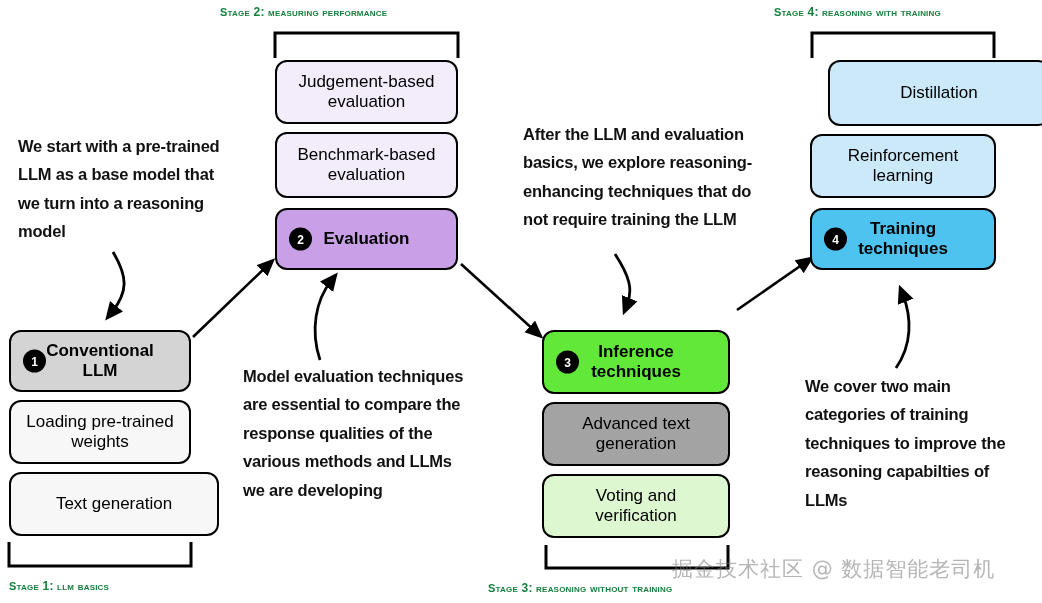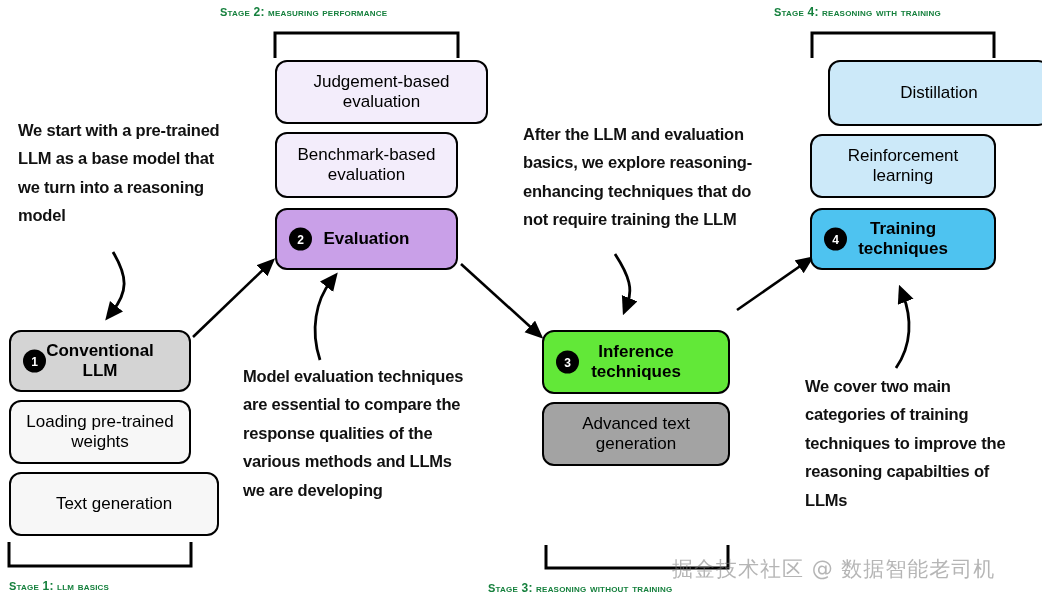--- a/index.html
+++ b/index.html
@@ -143,21 +143,21 @@
 LLM</span>
   </div>
   <div class="node secondary" style="left:9px; top:400px; width:182px; height:64px; background:#f7f7f7;">
     <span class="label">Loading pre-trained
 weights</span>
   </div>
   <div class="node secondary" style="left:9px; top:472px; width:210px; height:64px; background:#f7f7f7;">
     <span class="label">Text generation</span>
   </div>
 
-  <div class="node secondary" style="left:275px; top:60px; width:213px; height:64px; background:#f3edfb;">
+  <div class="node secondary" style="left:275px; top:60px; width:183px; height:64px; background:#f3edfb;">
     <span class="label">Judgement-based
 evaluation</span>
   </div>
   <div class="node secondary" style="left:275px; top:132px; width:183px; height:66px; background:#f3edfb;">
     <span class="label">Benchmark-based
 evaluation</span>
   </div>
   <div class="node primary" style="left:275px; top:208px; width:183px; height:62px; background:#c9a0e8;">
     <span class="badge">2</span>
     <span class="label">Evaluation</span>
@@ -165,35 +165,39 @@
 
   <div class="node primary" style="left:542px; top:330px; width:188px; height:64px; background:#62e838;">
     <span class="badge">3</span>
     <span class="label">Inference
 techniques</span>
   </div>
   <div class="node secondary" style="left:542px; top:402px; width:188px; height:64px; background:#a3a3a3;">
     <span class="label">Advanced text
 generation</span>
   </div>
+  <div class="node secondary" style="left:542px; top:474px; width:188px; height:64px; background:#ddf7d1;">
+    <span class="label">Voting and
+verification</span>
+  </div>
 
   <div class="node secondary" style="left:828px; top:60px; width:222px; height:66px; background:#cce9f9;">
     <span class="label">Distillation</span>
   </div>
   <div class="node secondary" style="left:810px; top:134px; width:186px; height:64px; background:#cce9f9;">
     <span class="label">Reinforcement
 learning</span>
   </div>
   <div class="node primary" style="left:810px; top:208px; width:186px; height:62px; background:#4ec3f0;">
     <span class="badge">4</span>
     <span class="label">Training
 techniques</span>
   </div>
 
-  <div class="annotation" style="left:18px; top:116px; width:240px;">We start with a pre-trained
+  <div class="annotation" style="left:18px; top:132px; width:240px;">We start with a pre-trained
 LLM as a base model that
 we turn into a reasoning
 model</div>
   <div class="annotation" style="left:243px; top:362px; width:265px;">Model evaluation techniques
 are essential to compare the
 response qualities of the
 various methods and LLMs
 we are developing</div>
   <div class="annotation" style="left:523px; top:120px; width:262px;">After the LLM and evaluation
 basics, we explore reasoning-

